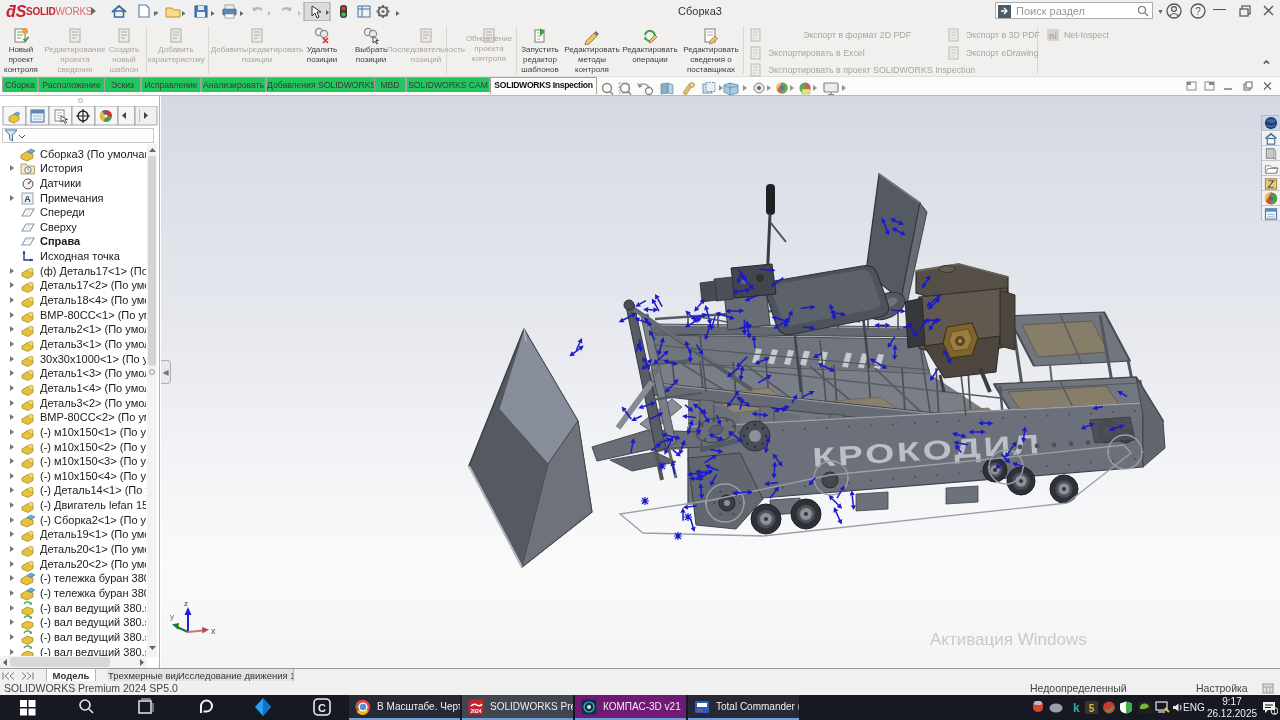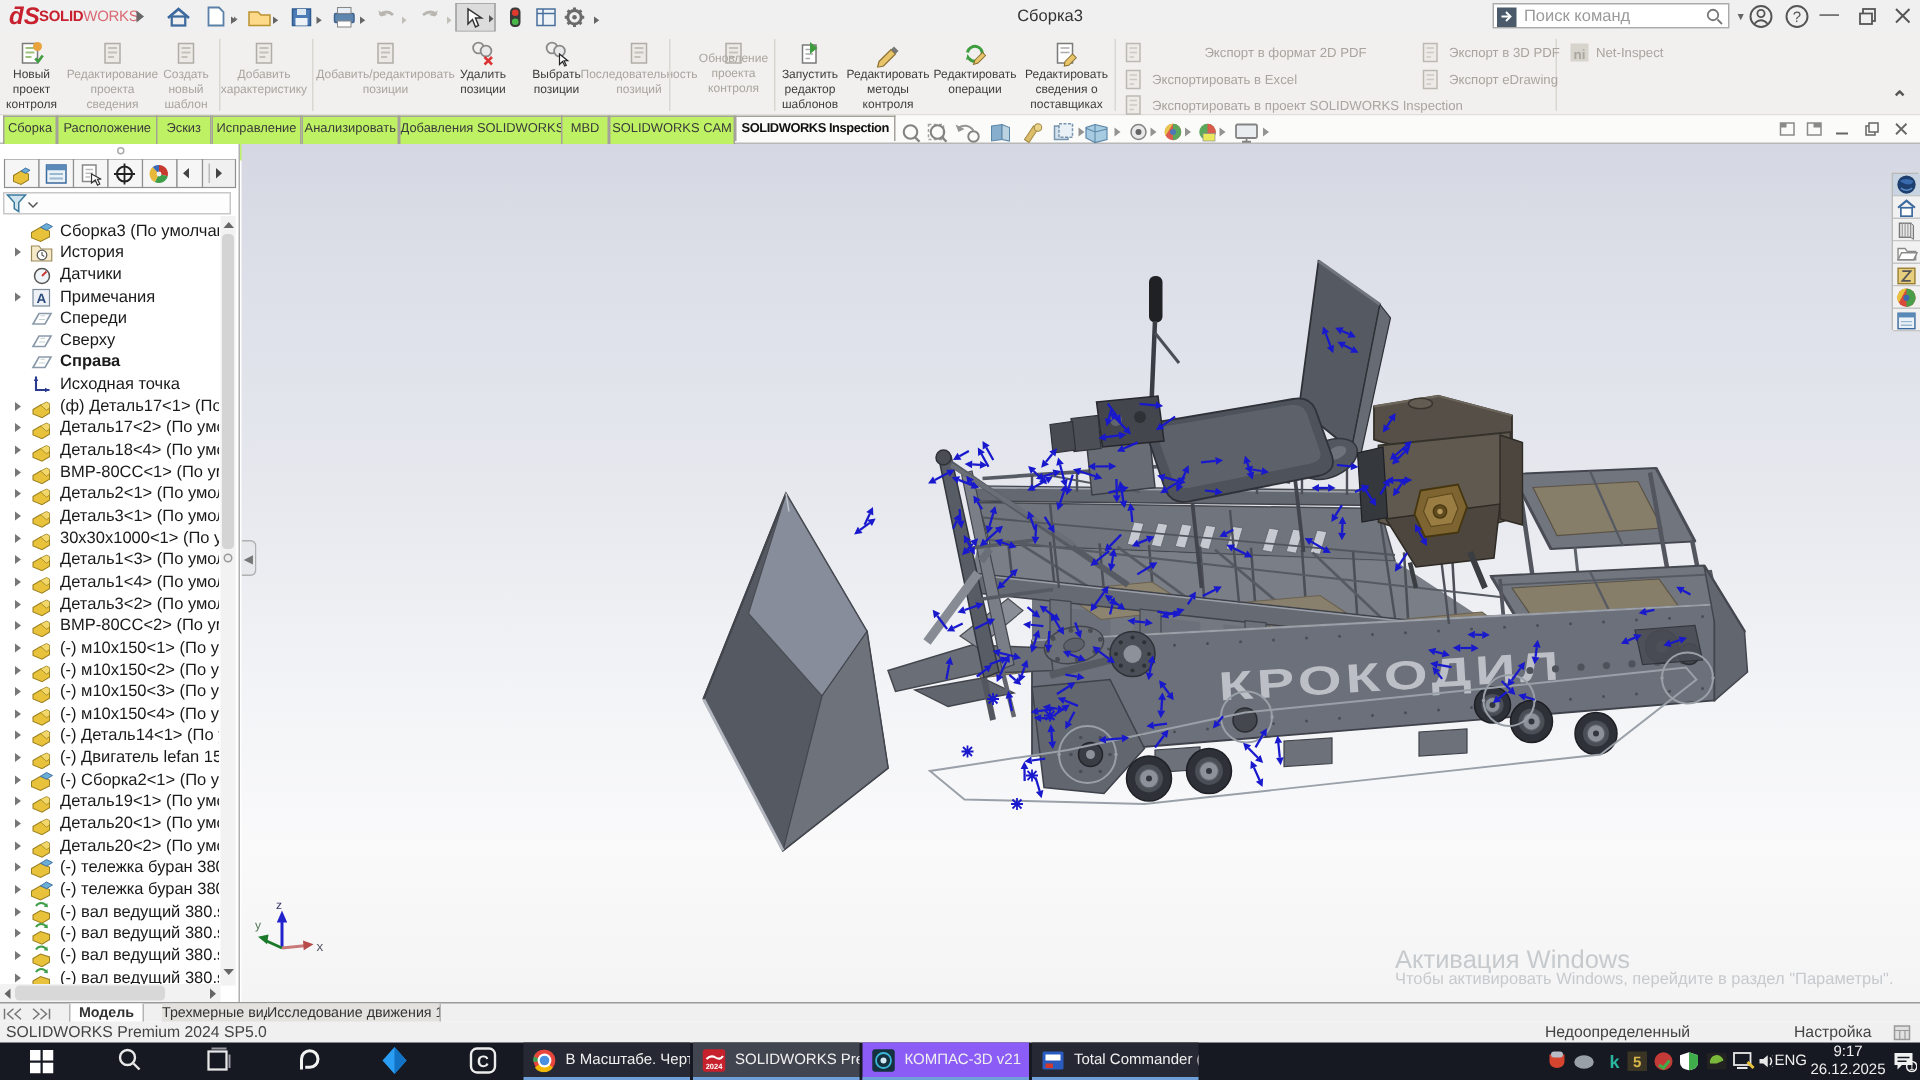--- a/index.html
+++ b/index.html
@@ -1,21 +1,21 @@
 <!DOCTYPE html>
 <html><head><meta charset="utf-8"><style>
 *{margin:0;padding:0;box-sizing:border-box}
 html,body{width:1280px;height:720px;overflow:hidden;font-family:"Liberation Sans",sans-serif;background:#fff}
 #titlebar{position:absolute;left:0;top:0;width:1280px;height:22px;background:#f0f0f0;font-size:11px;color:#333}
 #ribbon{position:absolute;left:0;top:22px;width:1280px;height:55px;background:#f1f0ef;border-bottom:1px solid #e0deda}
 .rbtn{position:absolute;top:4px;text-align:center;font-size:8px;line-height:10px;color:#3d3d3d;white-space:pre-line}
 .rbtn.dis{color:#a9a59e}
 .rsep{position:absolute;top:4px;width:1px;height:48px;background:#d9d7d2}
 #tabrow{position:absolute;left:0;top:77px;width:1280px;height:19px;background:#fbfbfa;border-bottom:1px solid #b8b8b8}
-.stab{position:absolute;top:0;height:30px;background:#bef264;border:1px solid #a5a29b;border-bottom:none;font-size:8.6px;color:#3a3a3a;text-align:center;line-height:14px;white-space:nowrap;overflow:hidden}
+.stab{position:absolute;top:0;height:15px;background:#22c55e;border:1px solid #a5a29b;border-bottom:none;font-size:8.6px;color:#3a3a3a;text-align:center;line-height:14px;white-space:nowrap;overflow:hidden}
 .stab.act{background:#fbfbfa;font-weight:bold;color:#111;height:17px;z-index:3;letter-spacing:-0.3px}
 #panel{position:absolute;left:0;top:96px;width:160px;height:572px;background:#fff;border-right:1px solid #b0b0b0;overflow:hidden}
 .trow{position:absolute;left:0;width:146px;height:15px;font-size:11px;color:#1a1a1a;white-space:nowrap;overflow:hidden}
 .trow .lbl{position:absolute;left:40px;top:1px}
 .exp{position:absolute;left:10px;top:4px;width:0;height:0;border-left:4px solid #777;border-top:3.5px solid transparent;border-bottom:3.5px solid transparent}
 #viewport{position:absolute;left:161px;top:96px;width:1119px;height:572px;background:linear-gradient(180deg,#d5d8e2 0%,#dcdfe8 14%,#e6e8ee 40%,#f2f3f6 62%,#fafafb 82%,#f4f4f5 100%)}
 #modeltabs{position:absolute;left:0;top:668px;width:1280px;height:13px;background:#f0f0f0;border-top:1px solid #9a9a9a;font-size:10px;color:#333}
 .mtab{position:absolute;top:0;height:13px;border-right:1px solid #b5b5b5;text-align:center;line-height:13px;background:#e4e2de;white-space:nowrap;overflow:hidden;font-size:9.5px}
 #statusbar{position:absolute;left:0;top:681px;width:1280px;height:14px;background:#f0f0f0;font-size:10.5px;color:#444}
 #taskbar{position:absolute;left:0;top:695px;width:1280px;height:25px;background:#171922;color:#eee;font-size:10.5px}
@@ -69,21 +69,21 @@
       <rect x="274" y="3" width="2" height="2.6" fill="#6b6b6b" transform="rotate(270 275 9.5)"></rect>
       <rect x="274" y="3" width="2" height="2.6" fill="#6b6b6b" transform="rotate(315 275 9.5)"></rect>
       <path d="M288 9 l3.5 2.5 -3.5 2.5" fill="#666"></path>
     </svg>
     <div style="position:absolute;left:640px;top:5px;width:120px;text-align:center">Сборка3</div>
     <div style="position:absolute;left:995px;top:2px;width:158px;height:17px;background:#fff;border:1px solid #ababab">
       <div style="position:absolute;left:2px;top:2px;width:13px;height:13px;background:#4a5a6a"></div>
       <svg style="position:absolute;left:4px;top:4px" width="9" height="9">
         <path d="M1 4h5M4 1l3 3-3 3" stroke="#fff" stroke-width="1.3" fill="none"></path>
       </svg>
-      <div style="position:absolute;left:20px;top:2px;color:#9a9a9a;font-size:11px">Поиск команд</div>
+      <div style="position:absolute;left:20px;top:2px;color:#9a9a9a;font-size:11px">Поиск раздел</div>
       <svg style="position:absolute;right:3px;top:2px" width="12" height="12">
         <circle cx="5" cy="5" r="3.5" fill="none" stroke="#777" stroke-width="1.2"></circle>
         <path d="M8 8l3 3" stroke="#777" stroke-width="1.2"></path>
       </svg>
     </div>
     <div style="position:absolute;left:1157px;top:8px;font-size:7px;color:#666">▼</div>
     <svg style="position:absolute;left:1166px;top:3px" width="16" height="16">
       <circle cx="8" cy="8" r="7" fill="none" stroke="#555" stroke-width="1.3"></circle>
       <circle cx="8" cy="6" r="2.4" fill="none" stroke="#555" stroke-width="1.2"></circle>
       <path d="M3.5 13 q4.5 -5 9 0" fill="none" stroke="#555" stroke-width="1.2"></path>
@@ -1244,21 +1244,20 @@
       <polygon points="188,607 184.5,615 191.5,615" fill="#2222cc"></polygon>
       <line x1="188.0" y1="632.0" x2="177.0" y2="627.0" stroke="#1a7a2a" stroke-width="2.0" opacity="1.0"></line>
       <polygon points="172,624.5 179,623 178,629.5" fill="#1a7a2a"></polygon>
       <line x1="188.0" y1="632.0" x2="203.0" y2="630.5" stroke="#c87a7a" stroke-width="2.0" opacity="1.0"></line>
       <polygon points="209,629.5 202,627 202.5,633.5" fill="#b84a4a"></polygon>
       <text x="184" y="606" font-size="8" fill="#333366" font-family="Liberation Sans">z</text>
       <text x="211" y="634" font-size="9" fill="#555566" font-family="Liberation Sans">x</text>
       <text x="170" y="619" font-size="8" fill="#557755" font-family="Liberation Sans">y</text>
     </svg>
     <div class="watermark" style="left:769px;top:534px;font-size:17px">Активация Windows</div>
-    <div class="watermark" style="left:769px;top:551px;font-size:11px">Чтобы активировать Windows, перейдите в раздел "Параметры".</div>
     <div style="position:absolute;left:1100px;top:19px;width:18px;height:105px;border:1px solid #b9b9b9;background:#f1f1f1">
       <div style="position:absolute;left:0;top:0px;width:18px;height:15px;background:#c8d4e2;border-bottom:1px solid #c6c6c6"><svg width="18" height="15" viewBox="0 0 18 16">
           <circle cx="9" cy="7.5" r="6.5" fill="#1e3f6e"></circle>
           <path d="M4 5 q5 -3 10 0 q-2 5 -10 0z" fill="#3a6aae"></path>
           <path d="M5 10 q4 3 8 0" stroke="#5a8ac6" fill="none"></path>
         </svg></div>
       <div style="position:absolute;left:0;top:15px;width:18px;height:15px;background:#f1f1f1;border-bottom:1px solid #c6c6c6"><svg width="18" height="15" viewBox="0 0 18 16">
           <path d="M3 8 L9 3 L15 8" fill="none" stroke="#3d6a9e" stroke-width="1.6"></path>
           <rect x="5" y="8" width="8" height="6" fill="#fff" stroke="#3d6a9e" stroke-width="1.2"></rect>
         </svg></div>
@@ -1347,21 +1346,21 @@
       <span style="overflow:hidden;white-space:nowrap;max-width:86px">В Масштабе. Черт…</span>
     </div>
     <div class="tapp" style="left:462px;width:111px;background:#41454f">
       <svg class="tico" viewBox="0 0 16 16">
         <rect x="0.5" y="0.5" width="15" height="15" rx="2" fill="#c8212e"></rect>
         <path d="M3 7 q3 -3 6 -1 q3 2 5 -1" fill="none" stroke="#fff" stroke-width="1.4"></path>
         <text x="8" y="13.5" font-size="5" fill="#fff" text-anchor="middle" font-family="Liberation Sans" font-weight="bold">2024</text>
       </svg>
       <span style="overflow:hidden;white-space:nowrap;max-width:86px">SOLIDWORKS Prem...</span>
     </div>
-    <div class="tapp" style="left:575px;width:111px;background:#8b5cf6">
+    <div class="tapp" style="left:575px;width:111px;background:#701a75">
       <svg class="tico" viewBox="0 0 16 16">
         <rect x="0.5" y="0.5" width="15" height="15" rx="2" fill="#15303e"></rect>
         <circle cx="8" cy="8" r="5" fill="none" stroke="#3ab6d9" stroke-width="1.2"></circle>
         <circle cx="8" cy="8" r="2" fill="#cfe8f2"></circle>
       </svg>
       <span style="overflow:hidden;white-space:nowrap;max-width:86px">КОМПАС-3D v21</span>
     </div>
     <div class="tapp" style="left:688px;width:111px;background:#262833">
       <svg class="tico" viewBox="0 0 16 16">
         <rect x="1" y="2" width="14" height="12" rx="1" fill="#2a5bbf"></rect>

